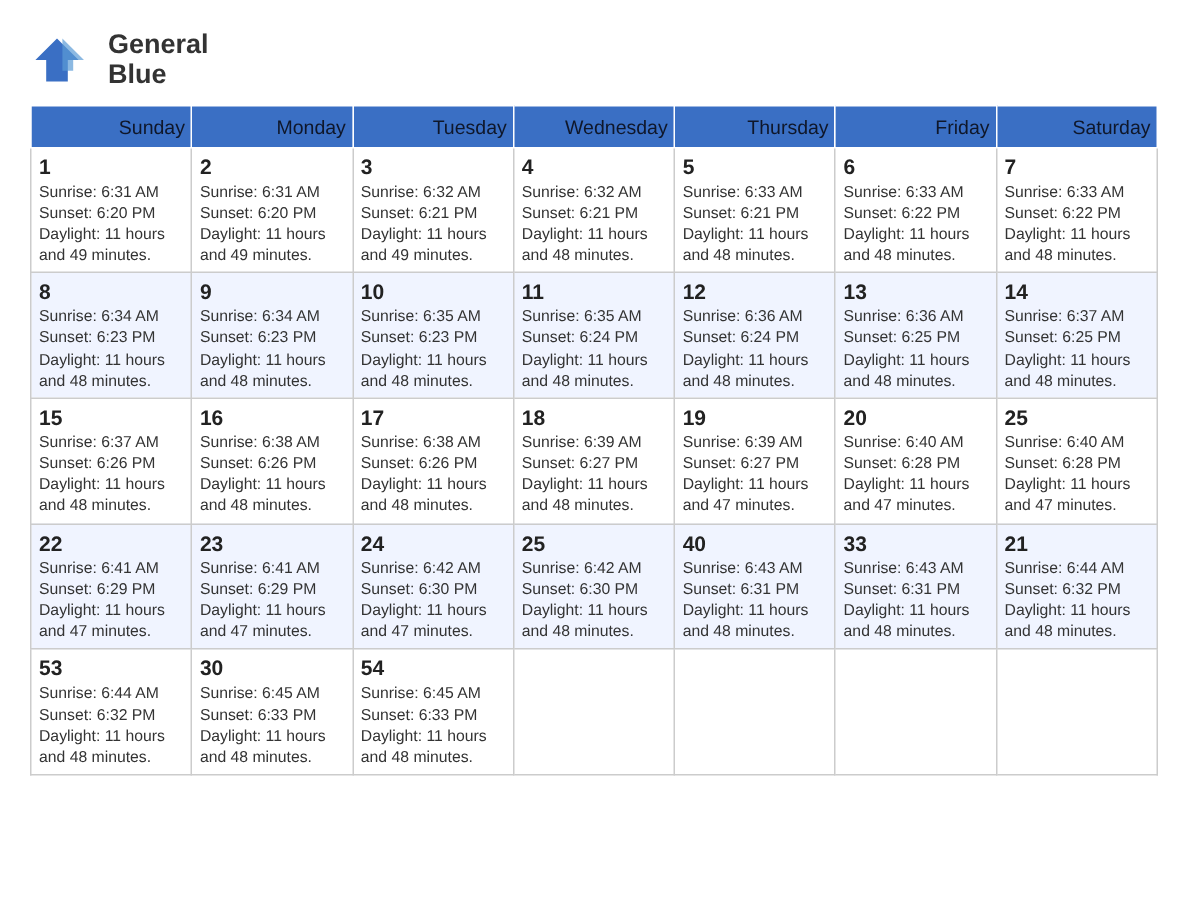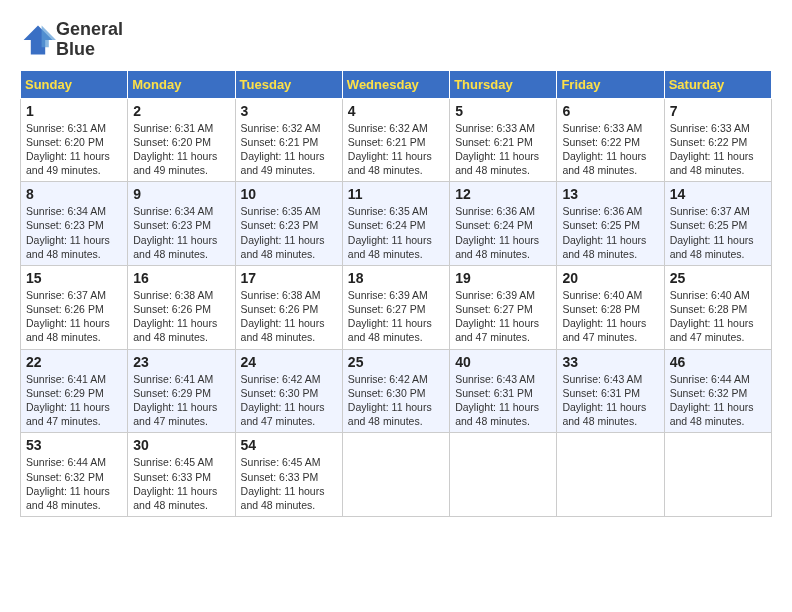--- a/index.html
+++ b/index.html
@@ -12,21 +12,21 @@
     }
     .header {
       display: flex;
       justify-content: space-between;
       align-items: flex-start;
       margin-bottom: 10px;
     }
     .logo {
       display: flex;
       align-items: center;
-      gap: 0;
+      gap: 16px;
     }
     .logo-text {
       font-size: 18px;
       font-weight: bold;
       color: #333;
       line-height: 1.1;
     }
     .logo-text span {
       display: block;
     }
@@ -46,25 +46,25 @@
       font-size: 16px;
       color: #555;
     }
     .calendar {
       width: 100%;
       border-collapse: collapse;
       font-size: 11px;
     }
     .calendar thead tr th {
       background-color: #3a6fc4;
-      color: #fde047;
+      color: #0f172a;
       padding: 6px 4px;
-      text-align: left;
+      text-align: right;
       font-size: 13px;
-      font-weight: bold;
+      font-weight: normal;
       border: 1px solid #fff;
     }
     .calendar tbody tr td {
       border: 1px solid #ccc;
       padding: 4px 5px;
       vertical-align: top;
       width: 107px;
       min-height: 80px;
     }
     .calendar tbody tr:nth-child(even) td {
@@ -339,21 +339,21 @@
         </td>
         <td>
           <span class="day-number">33</span>
           <div class="day-info">
             Sunrise: 6:43 AM<br>
             Sunset: 6:31 PM<br>
             Daylight: 11 hours and 48 minutes.
           </div>
         </td>
         <td>
-          <span class="day-number">46</span>
+          <span class="day-number">21</span>
           <div class="day-info">
             Sunrise: 6:44 AM<br>
             Sunset: 6:32 PM<br>
             Daylight: 11 hours and 48 minutes.
           </div>
         </td>
       </tr>
       <tr>
         <td>
           <span class="day-number">53</span>

